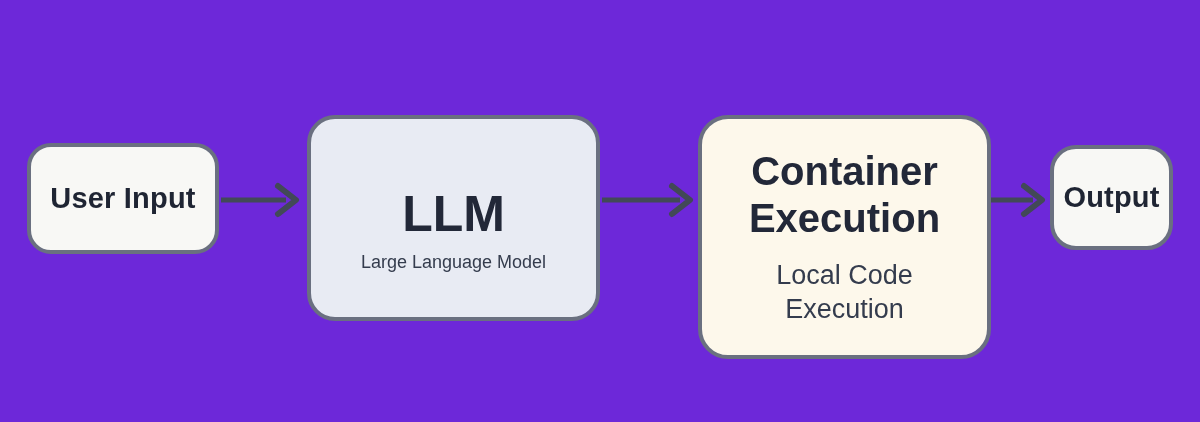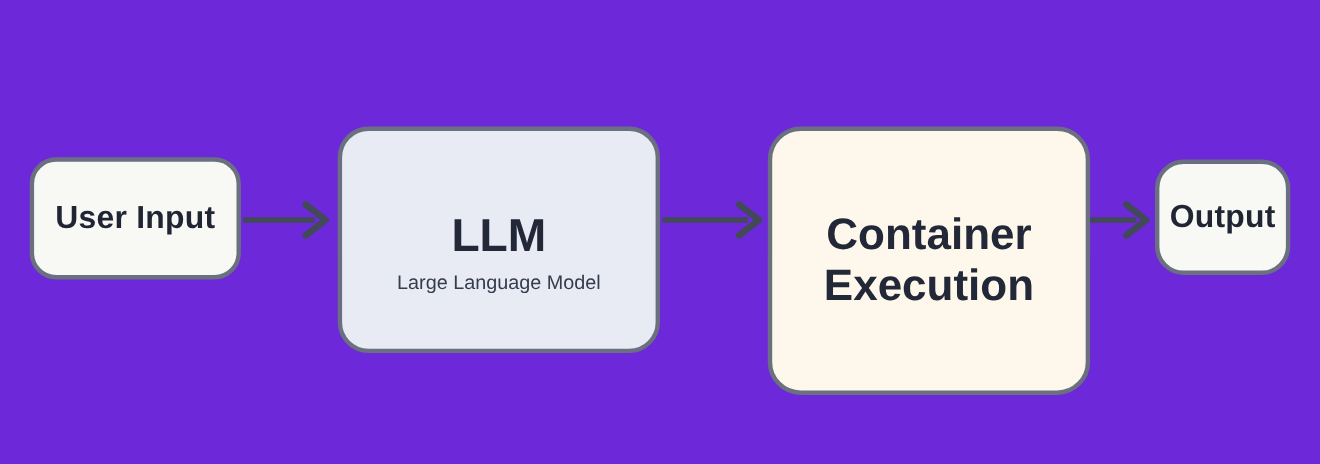--- a/index.html
+++ b/index.html
@@ -49,21 +49,21 @@
   }
 
   
   #node-llm {
     left: 307px; top: 115px;
     width: 293px; height: 206px;
     border-radius: 28px;
     background: #e8ebf3;
   }
   #node-llm .node-title {
-    font-size: 42px;
+    font-size: 50px;
     line-height: 1.1;
     margin-top: 24px;
   }
   #node-llm .node-subtitle {
     font-size: 18px;
     line-height: 1.22;
     max-width: 240px;
     margin-top: 10px;
   }
 
@@ -128,20 +128,21 @@
 
   <div class="arrow" id="arrow-2">
     <svg width="92" height="36" viewBox="0 0 92 36">
       <line x1="0" y1="18" x2="78" y2="18" stroke="#424957" stroke-width="5"></line>
       <polyline points="70,4 88,18 70,32" fill="none" stroke="#424957" stroke-width="6" stroke-linecap="round" stroke-linejoin="round"></polyline>
     </svg>
   </div>
 
   <div class="node" id="node-container-execution">
     <div class="node-title">Container Execution</div>
+    <div class="node-subtitle">Local Code Execution</div>
   </div>
 
   <div class="arrow" id="arrow-3">
     <svg width="55" height="36" viewBox="0 0 55 36">
       <line x1="0" y1="18" x2="42" y2="18" stroke="#424957" stroke-width="5"></line>
       <polyline points="33,4 51,18 33,32" fill="none" stroke="#424957" stroke-width="6" stroke-linecap="round" stroke-linejoin="round"></polyline>
     </svg>
   </div>
 
   <div class="node" id="node-output">

